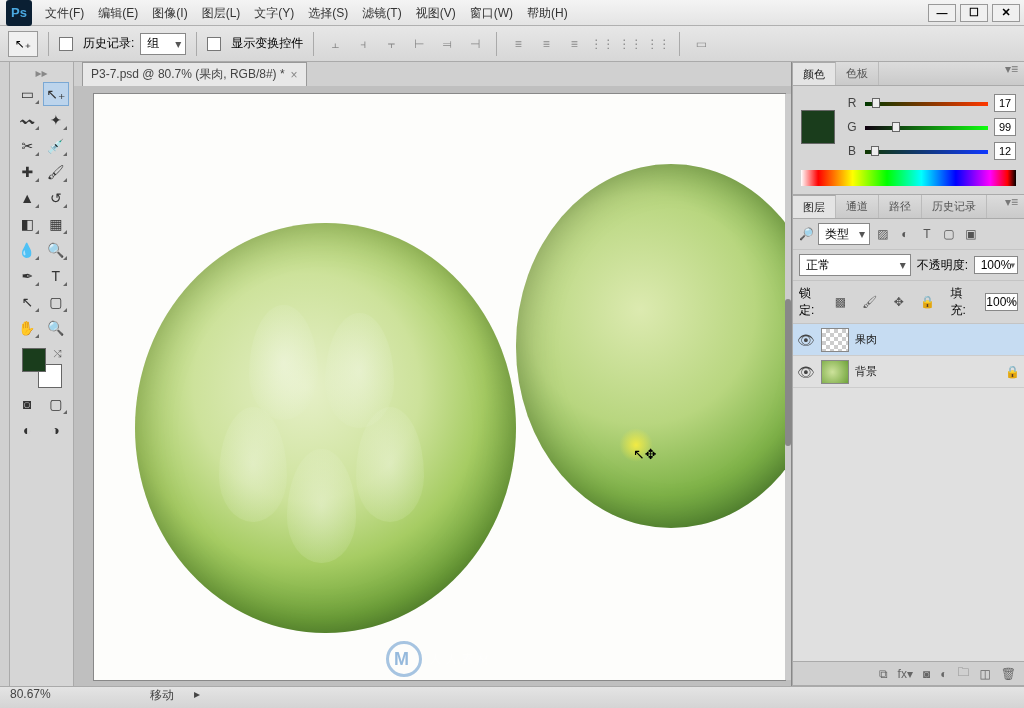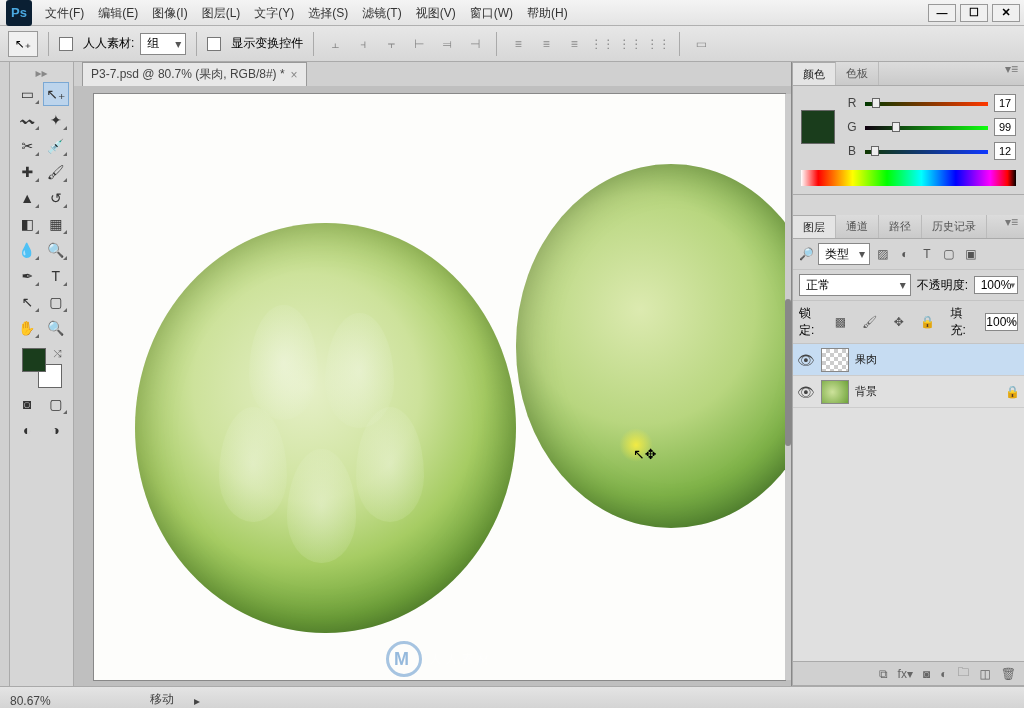--- a/index.html
+++ b/index.html
@@ -82,21 +82,21 @@
 .layer { display:flex; align-items:center; height:32px; border-bottom:1px solid #ccc; padding:0 4px; gap:6px;}
 .layer.selected { background:#c6dcf2;}
 .eye { width:18px; font-size:14px; color:#444; text-align:center;}
 .lthumb { width:28px; height:24px; border:1px solid #888; background:#fff;}
 .lthumb.checker { background: repeating-conic-gradient(#ccc 0 25%, #fff 0 50%) 0 0/8px 8px;}
 .lname { flex:1; font-size:11px; color:#222;}
 .llock { color:#777;}
 .layer-footer { height:24px; background:#d0d0d0; border-top:1px solid #aaa; display:flex; align-items:center; justify-content:flex-end; gap:10px; padding:0 8px; color:#666;}
 
 
-.statusbar { height:22px; background:linear-gradient(#e4e4e4,#d4d4d4); border-top:1px solid #aaa; display:flex; align-items:flex-end; padding:0 10px; gap:60px; color:#444; font-size:11px;}
+.statusbar { height:22px; background:linear-gradient(#e4e4e4,#d4d4d4); border-top:1px solid #aaa; display:flex; align-items:flex-start; padding:0 10px; gap:60px; color:#444; font-size:11px;}
 .statusbar .zoom { width:80px;}
 </style>
 </head>
 <body>
 
 <div class="menubar">
   <div class="ps-logo">Ps</div>
   <div class="menu-item">文件(F)</div>
   <div class="menu-item">编辑(E)</div>
   <div class="menu-item">图像(I)</div>
@@ -111,21 +111,21 @@
     <div class="win-btn">—</div>
     <div class="win-btn">☐</div>
     <div class="win-btn">✕</div>
   </div>
 </div>
 
 <div class="optionsbar">
   <div class="tool-preset">↖₊</div>
   <div class="sep"></div>
   <span class="chk"></span>
-  <span>人人素材:</span>
+  <span>历史记录:</span>
   <div class="dropdown">
       <span>组</span>
     </div>
   <div class="sep"></div>
   <span class="chk"></span>
   <span>显示变换控件</span>
   <div class="sep"></div>
   <div class="opt-icon">⫠</div>
   <div class="opt-icon">⫞</div>
   <div class="opt-icon">⫟</div>
@@ -270,21 +270,21 @@
                   <div class="slider-thumb" style="left:5%"></div>
                 </div>
               <div class="numbox">12</div>
             </div>
           </div>
         </div>
         <div class="spectrum"></div>
       </div>
     </div>
 
-    <div class="panel" style="flex:1; display:flex; flex-direction:column;margin-top:20px;">
+    <div class="panel" style="flex:1; display:flex; flex-direction:column;">
       <div class="panel-tabs">
         <div class="ptab active">图层</div>
         <div class="ptab">通道</div>
         <div class="ptab">路径</div>
         <div class="ptab">历史记录</div>
         <div class="panel-menu">▾≡</div>
       </div>
       <div class="lay-row1">
         <span>🔎</span>
         <div class="dropdown" style="min-width:50px">

